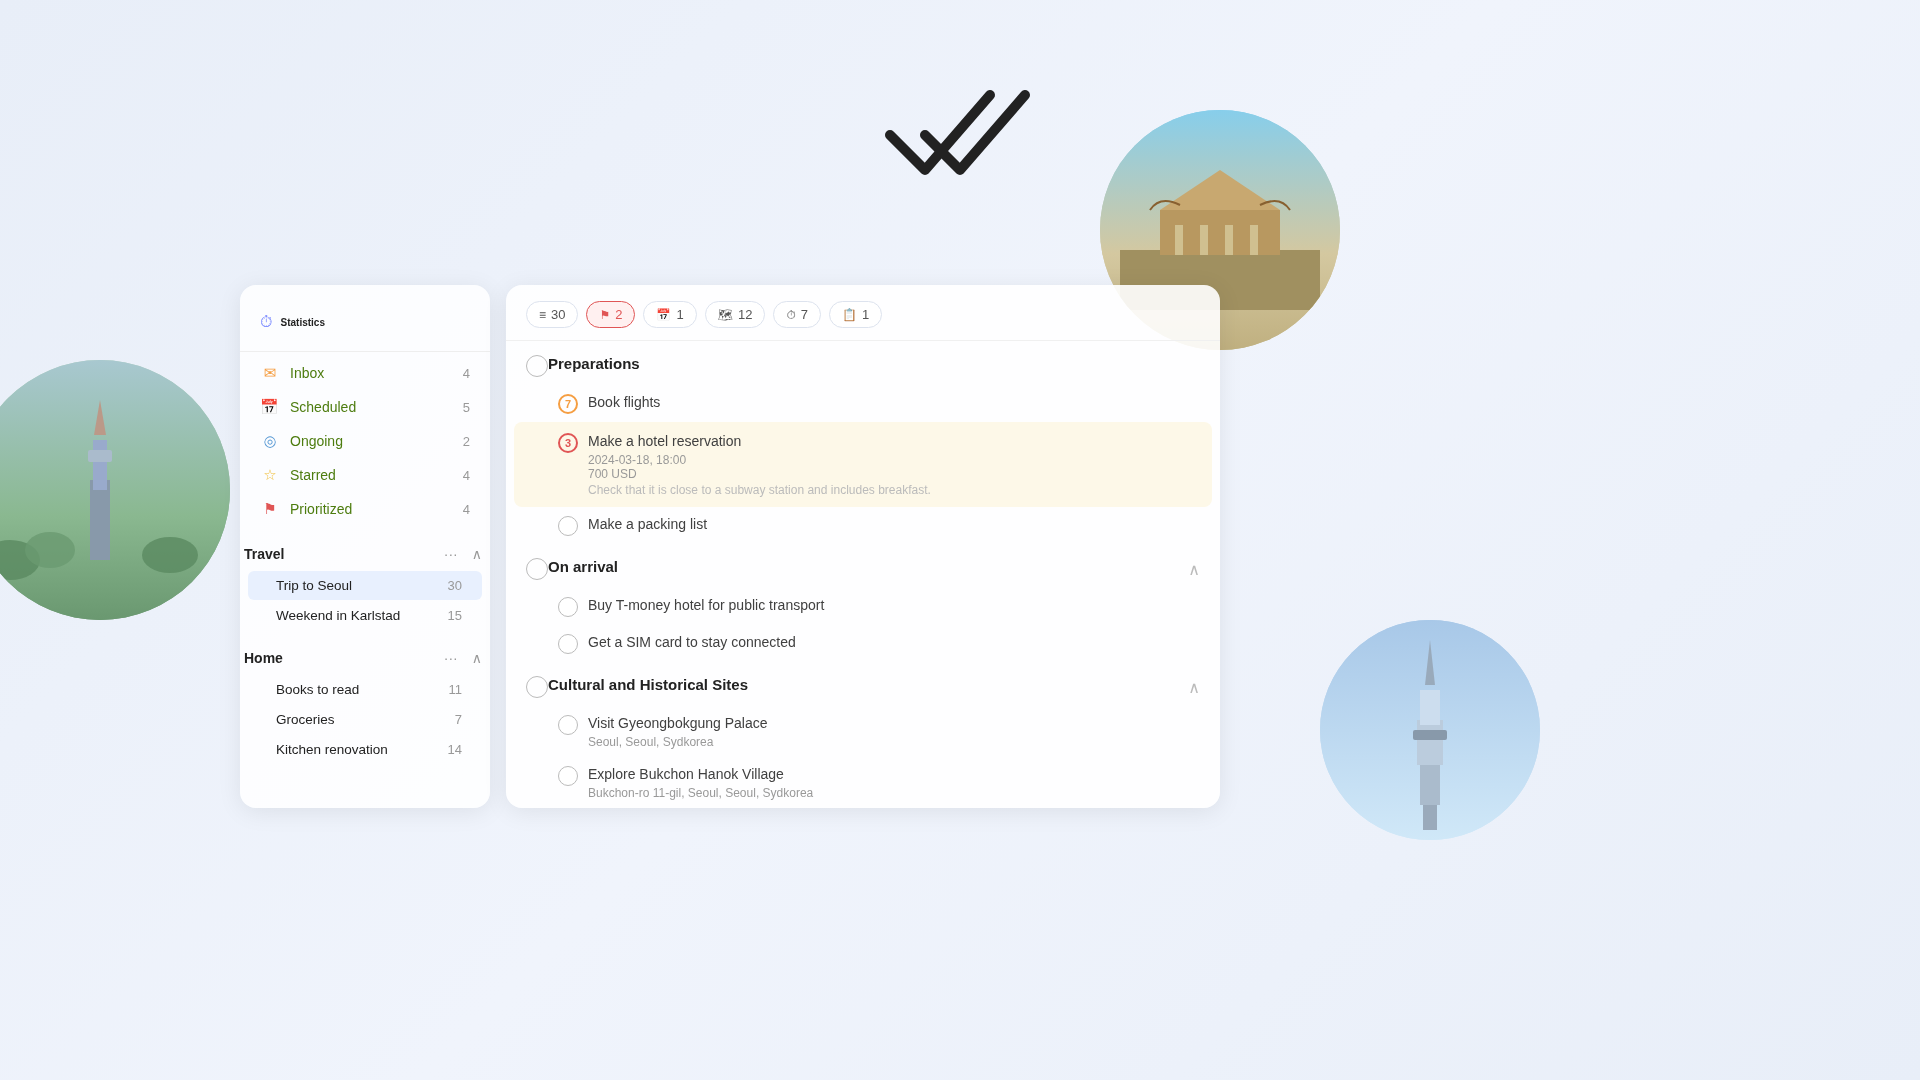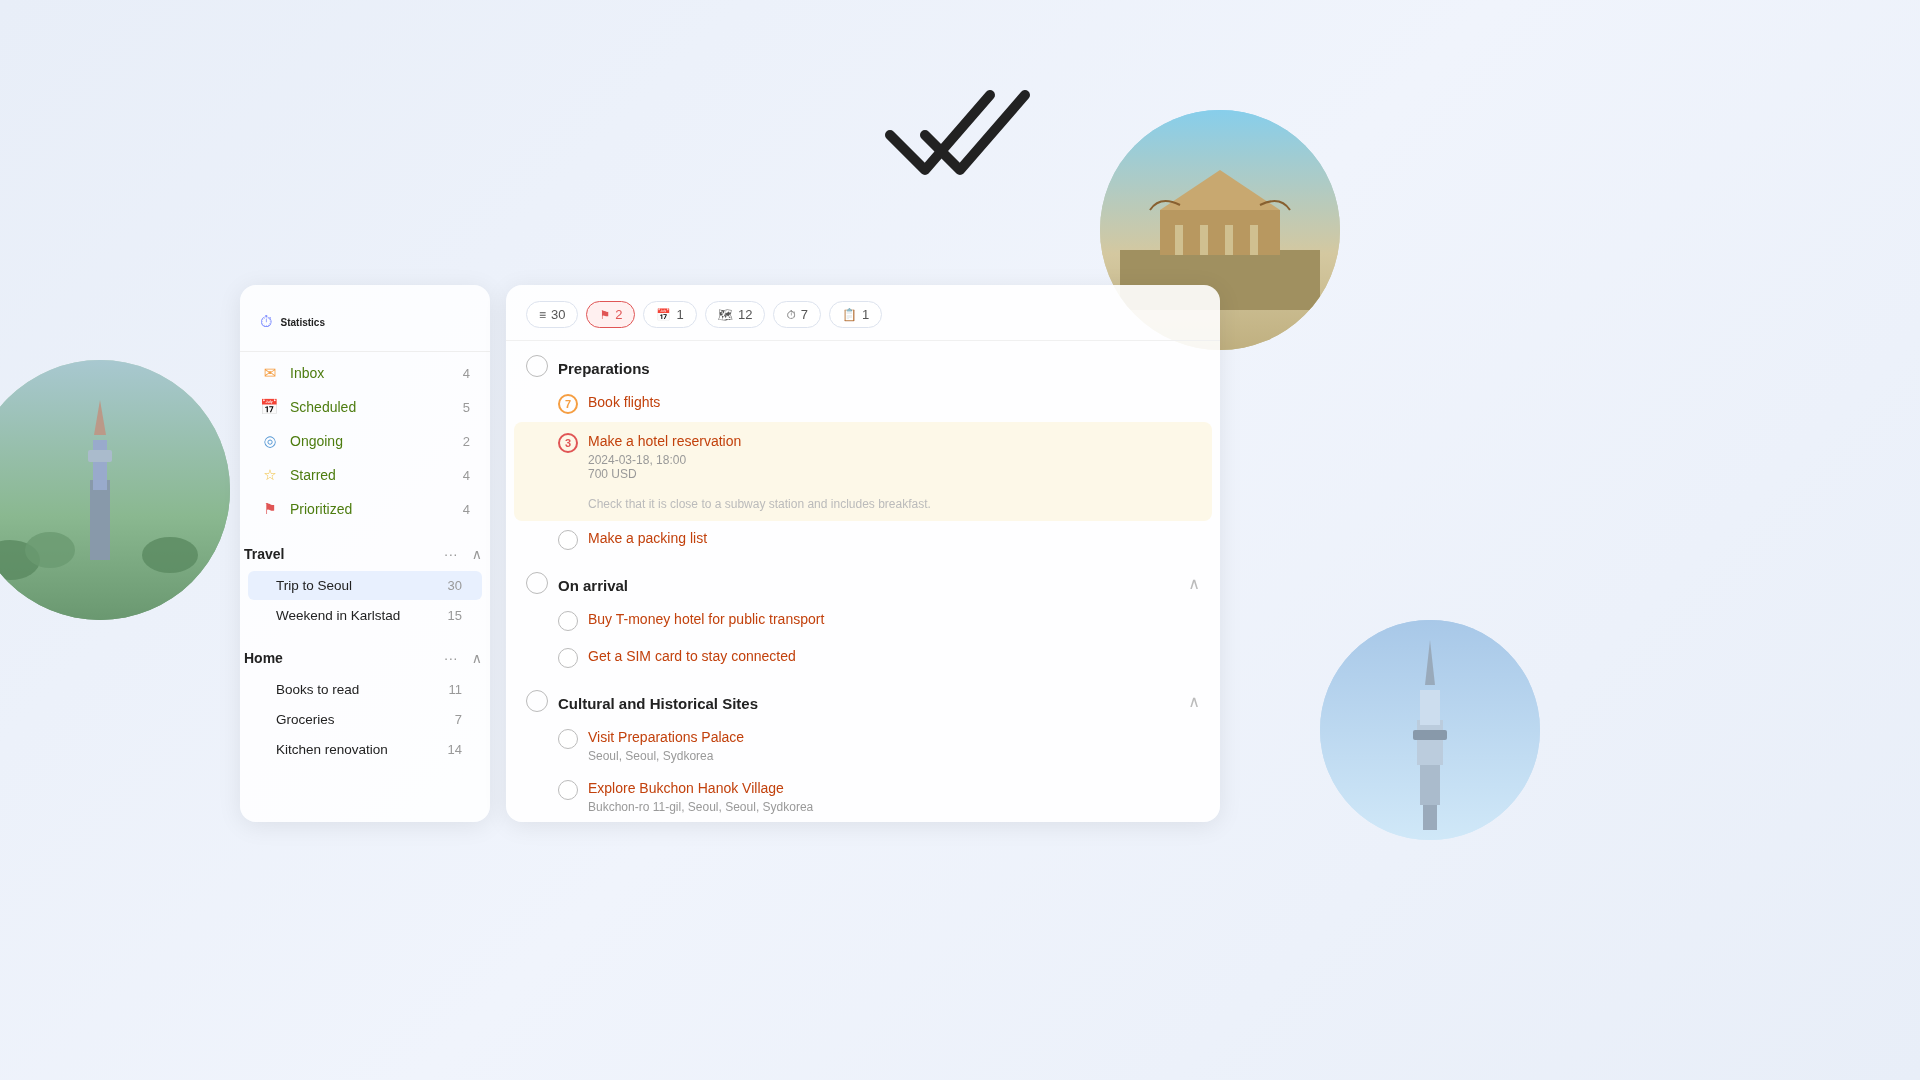--- a/index.html
+++ b/index.html
@@ -251,22 +251,21 @@
     }
 
     .task-section-header {
       display: flex;
       align-items: center;
       justify-content: space-between;
       padding: 14px 0 8px;
     }
     .task-section-left {
       display: flex;
-      align-items: flex-end;
-      gap: 10px;
+      align-items: flex-start;
     }
     .task-section-circle {
       width: 22px;
       height: 22px;
       border-radius: 50%;
       border: 1.5px solid #bbb;
       display: flex;
       align-items: center;
       justify-content: center;
       flex-shrink: 0;
@@ -332,32 +331,32 @@
       background: none;
       border: 2px solid #e05555;
       color: #e05555;
     }
 
     .task-content {
       flex: 1;
     }
     .task-title {
       font-size: 14px;
-      color: #c2410c;
+      color: #404040;
       font-weight: 400;
     }
     .task-meta {
       font-size: 12px;
       color: #999;
       margin-top: 3px;
     }
     .task-note {
       font-size: 12px;
       color: #bbb;
-      margin-top: 16px;
+      margin-top: 2px;
     }
   </style>
 </head>
 <body>
 
 <div class="bg-circle-left">
   <div class="circle-left-content">
     <svg width="260" height="260" viewBox="0 0 260 260" xmlns="http://www.w3.org/2000/svg">
 
       <rect x="0" y="0" width="260" height="260" fill="url(#grad1)"></rect>
@@ -619,21 +618,21 @@
         <div class="task-section-left">
           <div class="task-section-circle"></div>
           <span class="task-section-title">Cultural and Historical Sites</span>
         </div>
         <button class="section-collapse-btn">∧</button>
       </div>
 
       <div class="task-item">
         <div class="task-checkbox"></div>
         <div class="task-content">
-          <span class="task-title">Visit Preparations Palace</span>
+          <span class="task-title">Visit Gyeongbokgung Palace</span>
           <div class="task-meta">Seoul, Seoul, Sydkorea</div>
         </div>
       </div>
 
       <div class="task-item">
         <div class="task-checkbox"></div>
         <div class="task-content">
           <span class="task-title">Explore Bukchon Hanok Village</span>
           <div class="task-meta">Bukchon-ro 11-gil, Seoul, Seoul, Sydkorea</div>
         </div>

